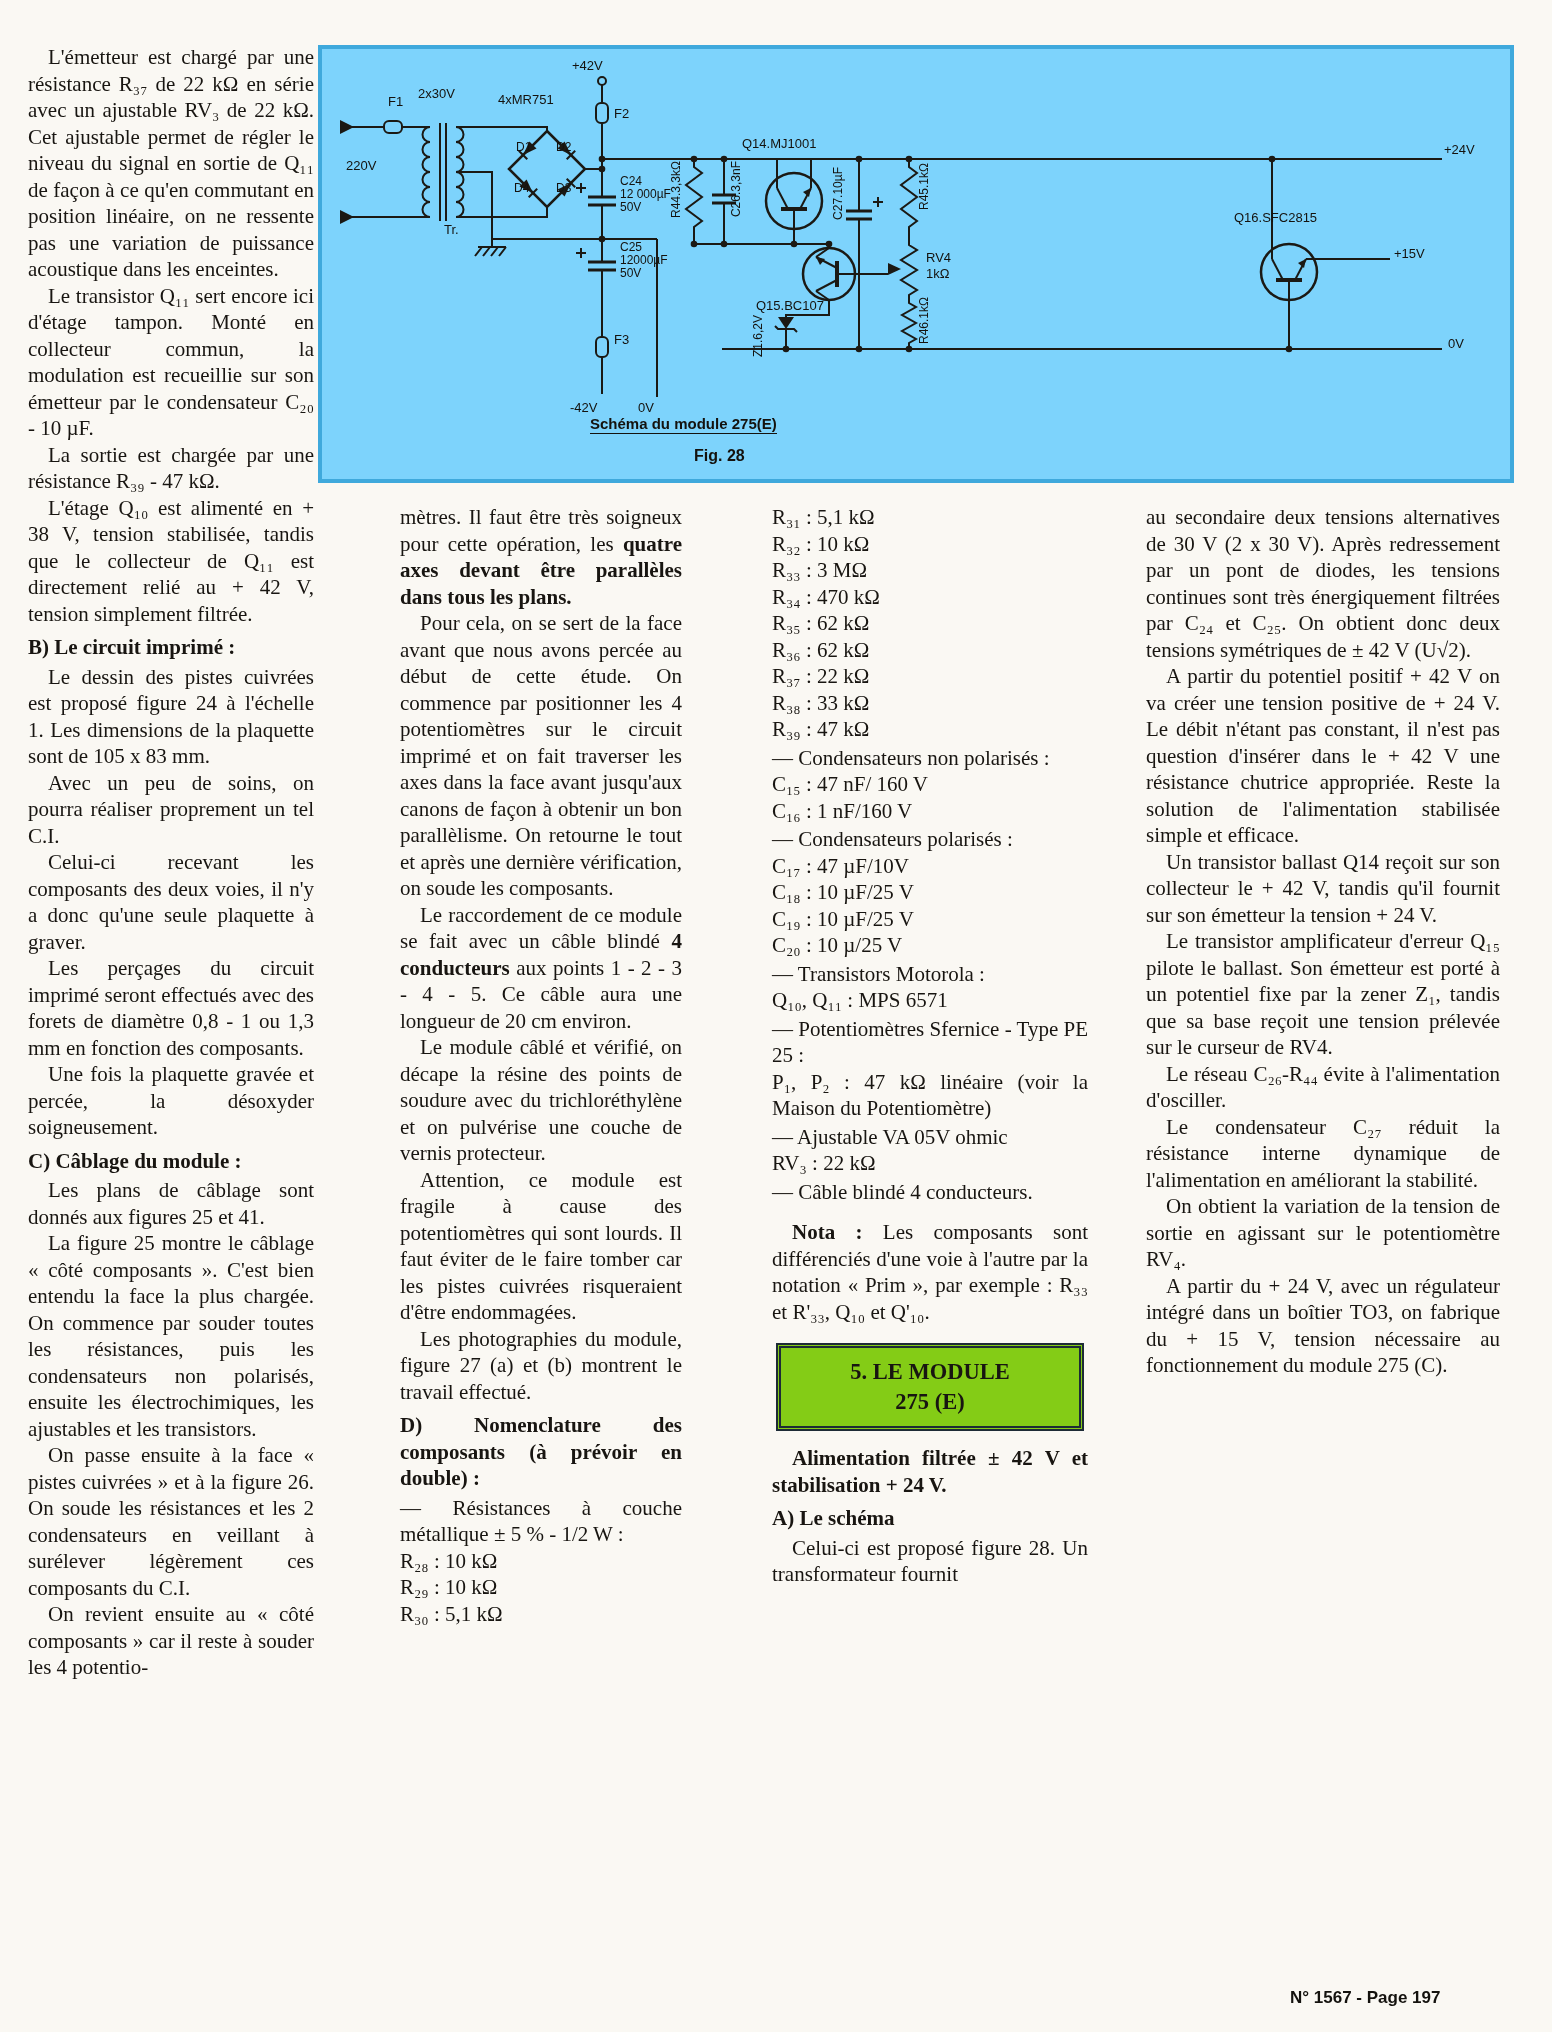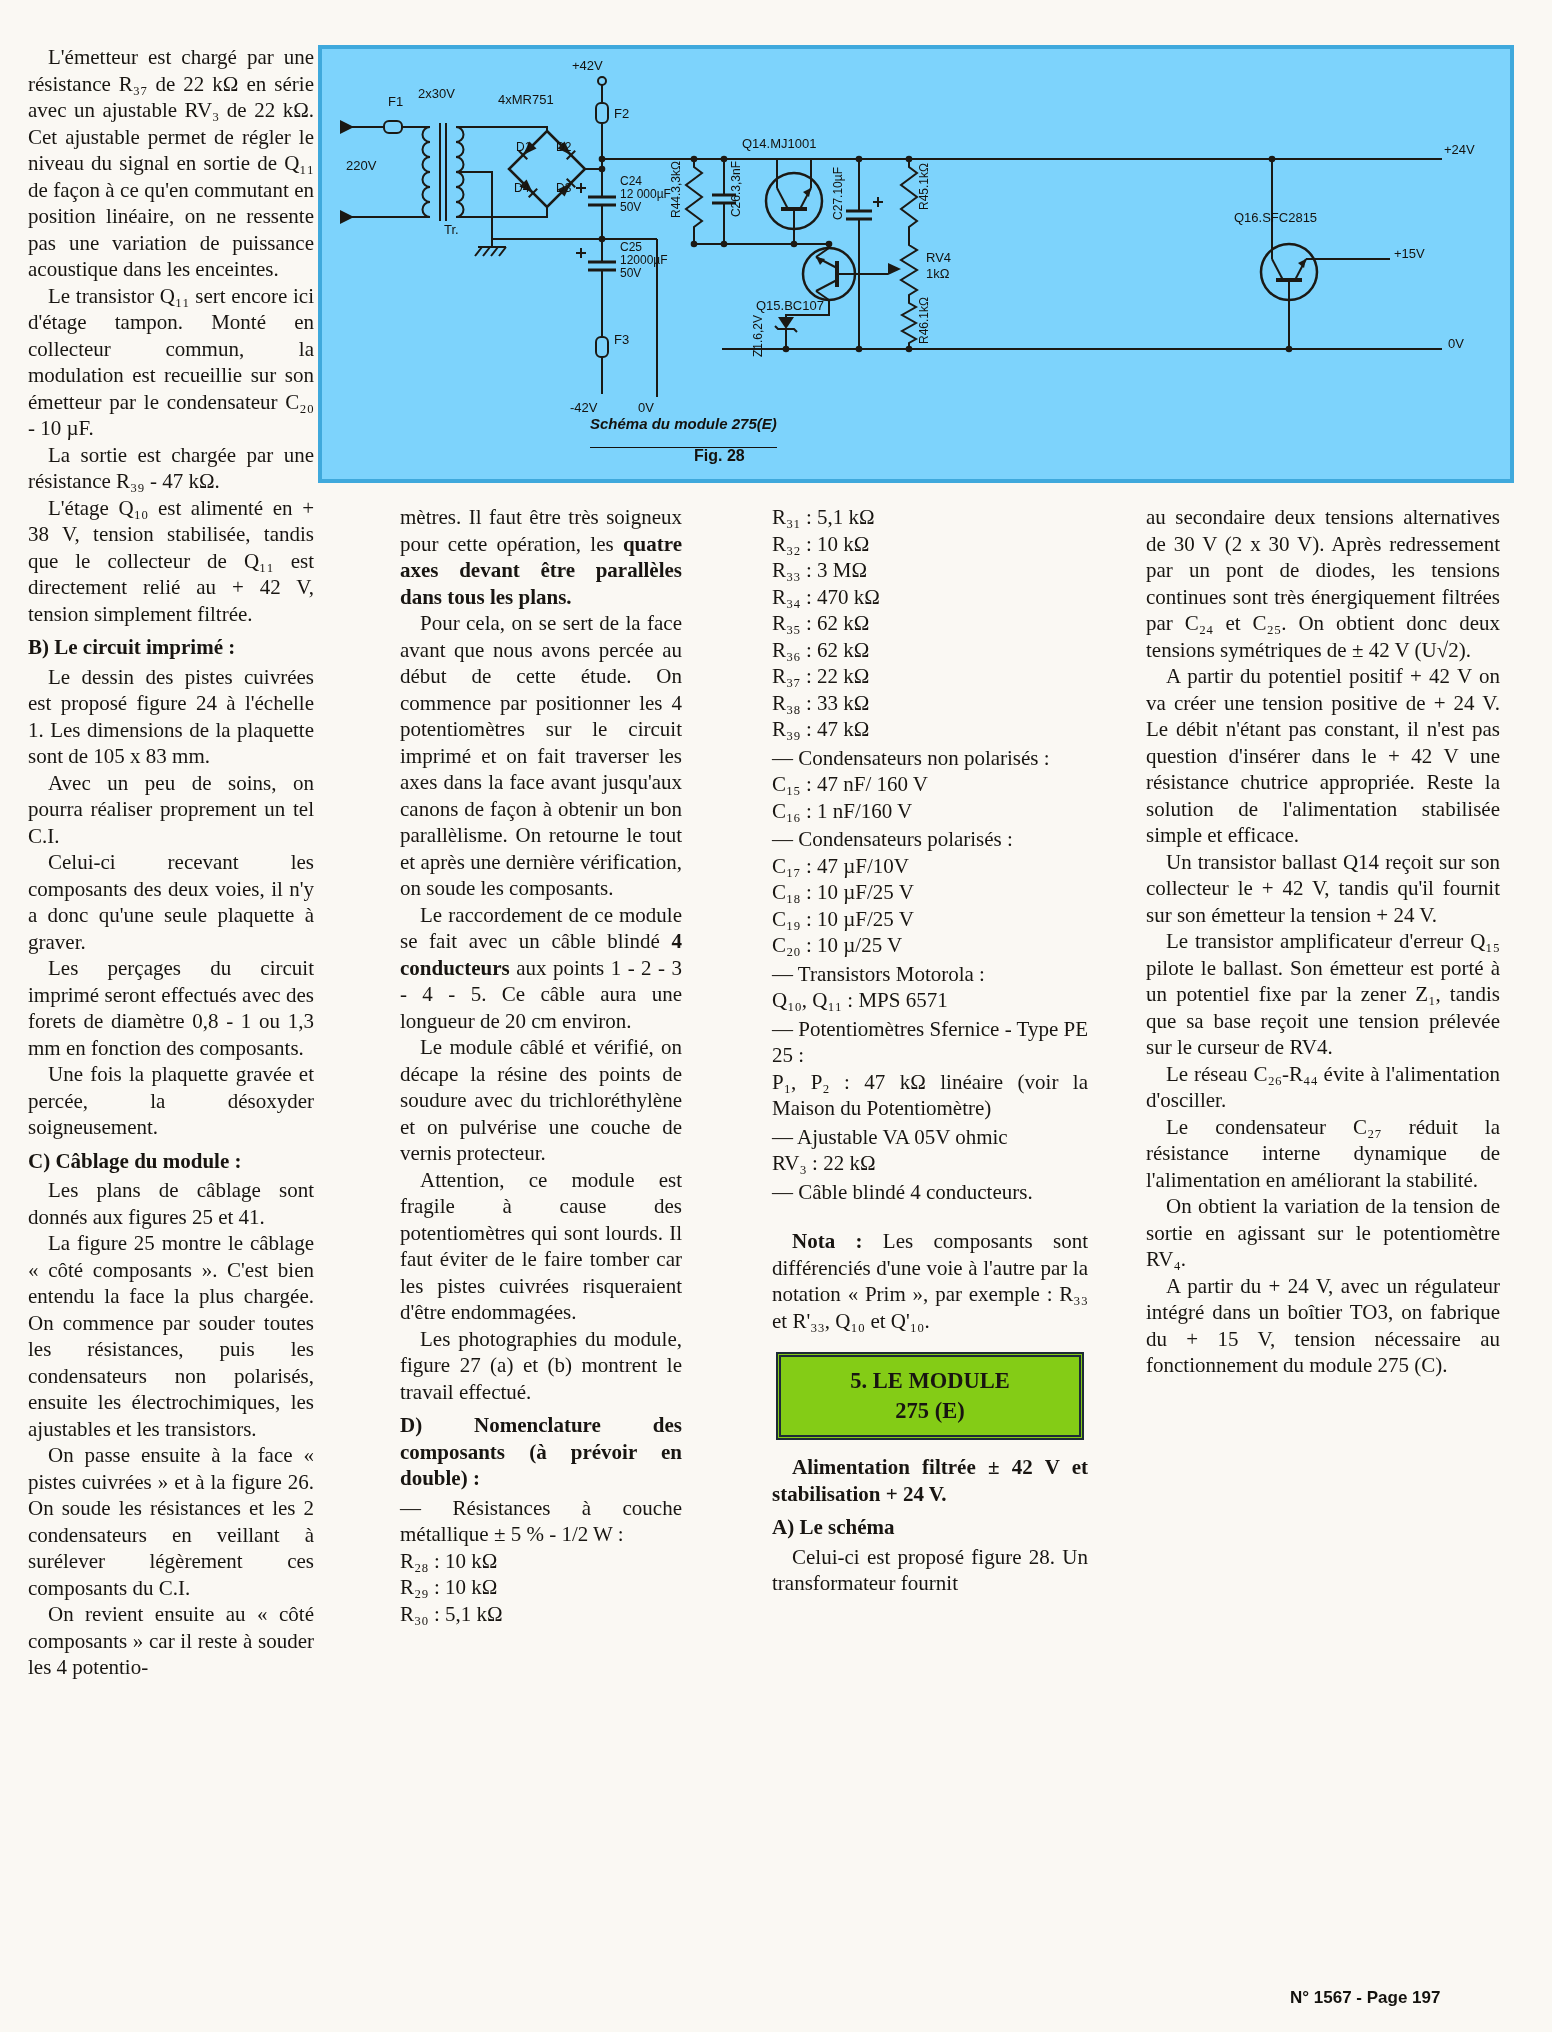--- a/index.html
+++ b/index.html
@@ -10,38 +10,38 @@
     overflow:hidden;
   }
   .col{position:absolute;text-align:justify;font-size:21px;line-height:26.5px;}
   .blk{margin:0;}
   .blk.p{text-indent:20px;}
   .blk.cont{text-indent:0;}
   .blk.h{font-weight:bold;margin:7px 0 3px;}
   .blk.item{text-indent:0;}
   .blk.dash{text-indent:0;margin-top:2px;}
   .blk.boldp{font-weight:bold;text-indent:20px;margin:10px 0 6px;}
-  .blk.nota{text-indent:20px;margin-top:23px;}
+  .blk.nota{text-indent:20px;margin-top:14px;}
   .b{font-weight:bold;}
   .modulebox{
     margin:18px 4px 14px;border:5px double #1d2b36;background:#84cc16;
     font-weight:bold;font-size:22.5px;line-height:30px;text-align:center;padding:9px 4px;
   }
   .figure{
     position:absolute;left:318px;top:45px;width:1196px;height:438px;
     border:4px solid #3fa9dc;background:#7dd3fc;box-sizing:border-box;
   }
   .figure svg{position:absolute;left:0;top:0;}
   .slab{
     position:absolute;font-family:"Liberation Sans","DejaVu Sans",sans-serif;
     font-size:13px;line-height:14px;white-space:pre-line;color:#14120e;
   }
   .slab.small{font-size:12px;line-height:13px;}
   .vlab{writing-mode:vertical-rl;transform:rotate(180deg);}
-  .slab.caption{font-size:15px;font-weight:bold;border-bottom:1.6px solid #14120e;padding-bottom:16px;font-style:italic;}
+  .slab.caption{font-size:15px;font-weight:bold;border-bottom:1.6px solid #14120e;padding-bottom:2px;}
   .slab.figcap{font-size:16px;font-weight:bold;}
   .footer{
     position:absolute;left:1290px;top:1988px;
     font-family:"Liberation Sans","DejaVu Sans",sans-serif;font-weight:bold;font-size:17px;color:#14120e;
   }
   
   .w{stroke:#1b1914;stroke-width:2;fill:none;}
   .w25{stroke:#1b1914;stroke-width:2.5;fill:none;}
   .w3{stroke:#1b1914;stroke-width:3;fill:none;}
   .bar{stroke:#1b1914;stroke-width:4;fill:none;}

